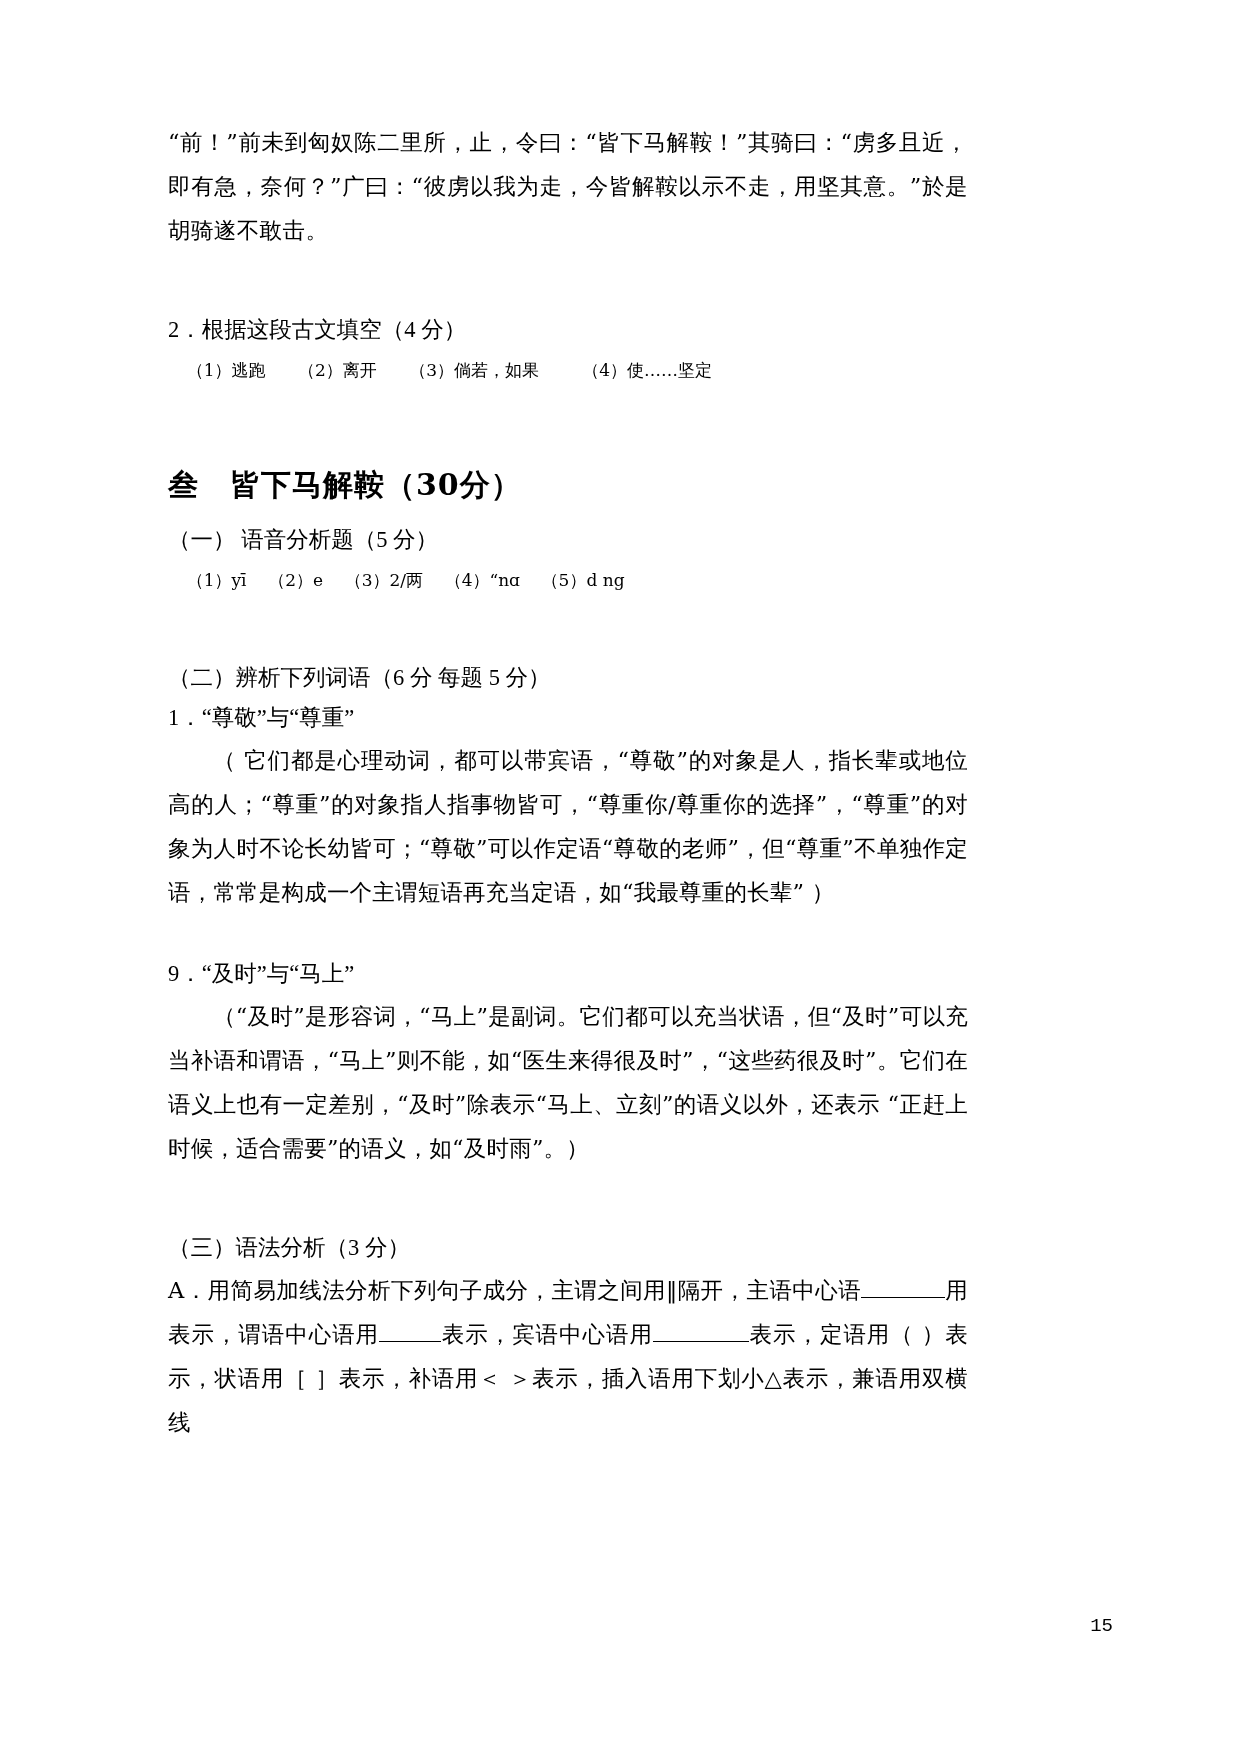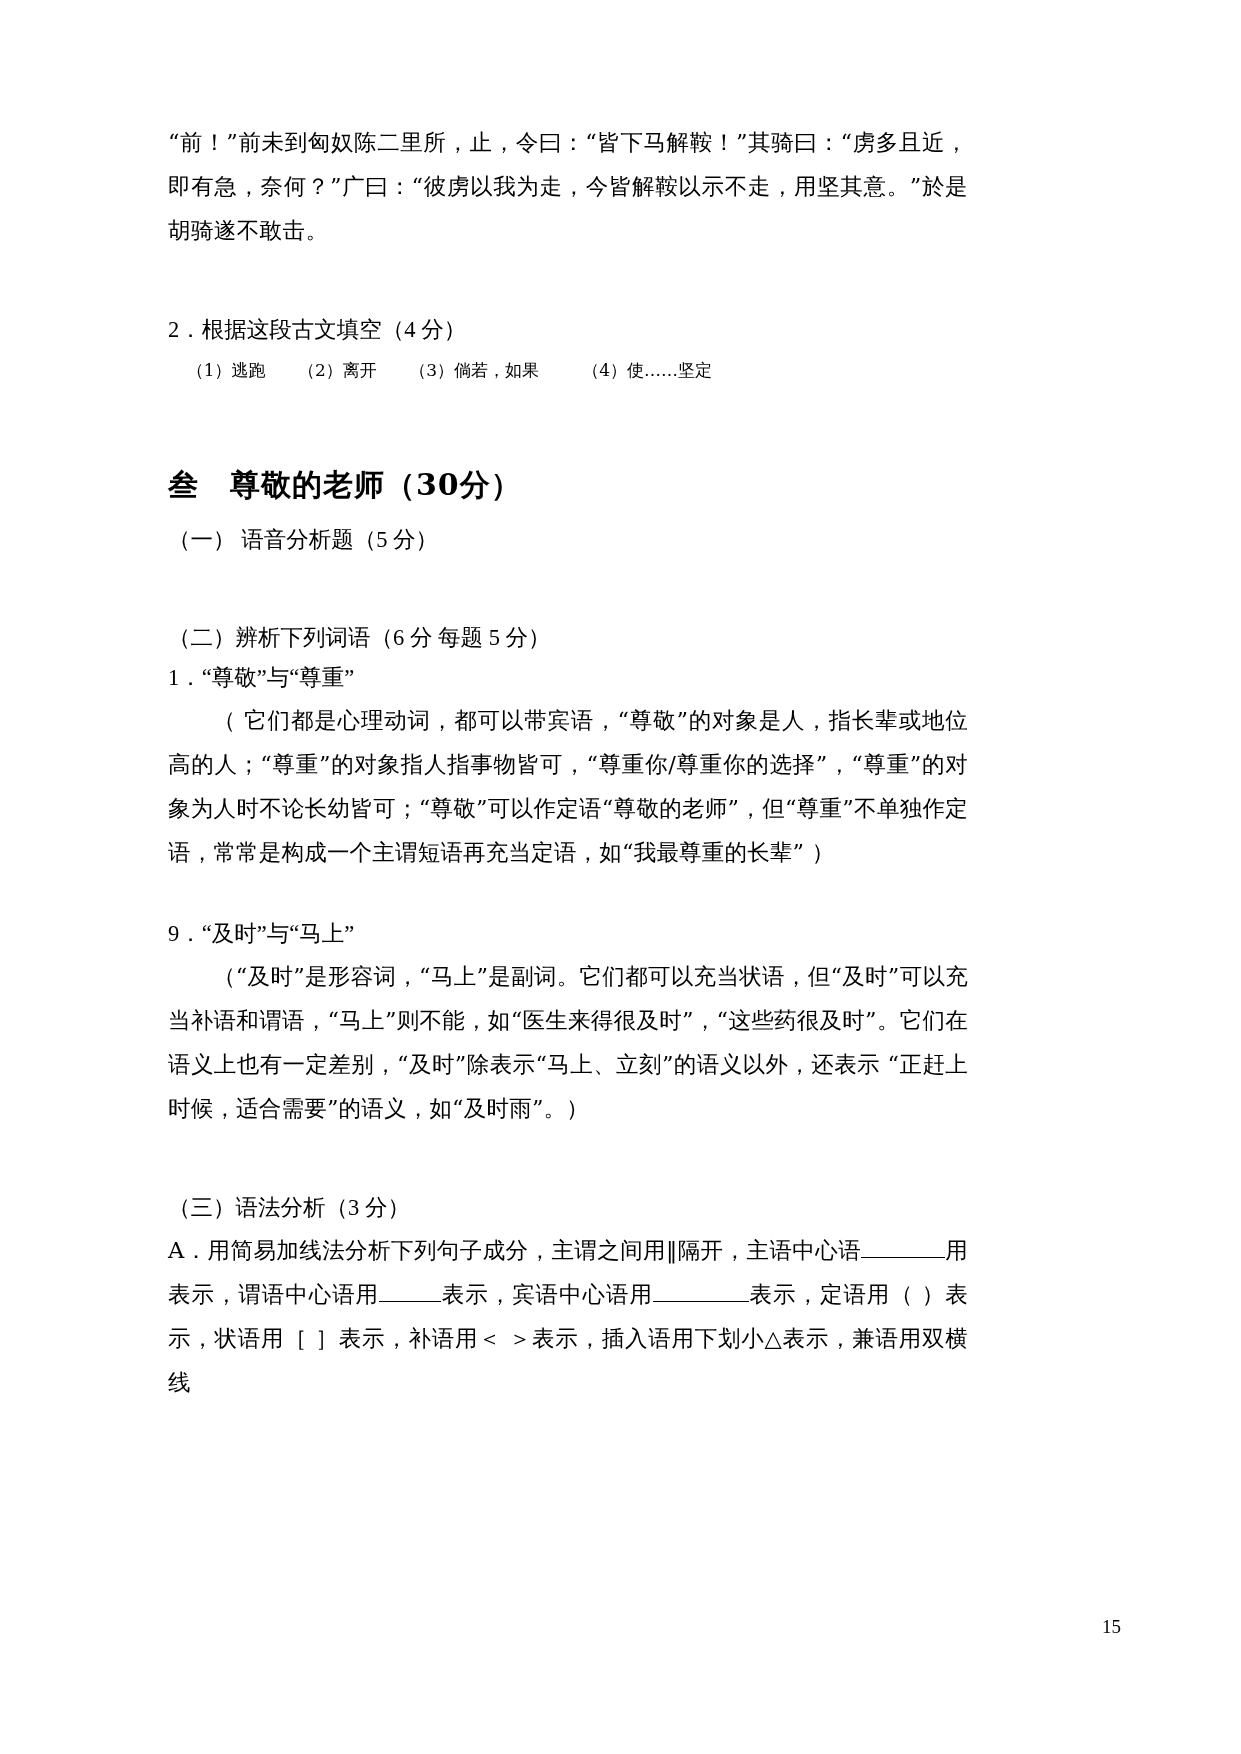--- a/index.html
+++ b/index.html
@@ -74,48 +74,49 @@
     display: inline-block;
     border-bottom: 1.5px solid #000;
     vertical-align: baseline;
   }
   .u-blank.w1 { width: 84px; }
   .u-blank.w2 { width: 62px; }
   .u-blank.w3 { width: 96px; }
 
   .page-number {
     position: absolute;
-    right: 120px;
+    right: 128px;
     bottom: 118px;
     font-size: 19px;
-    font-family: Liberation Serif, serif;
+    font-family: Liberation Mono, monospace;
     line-height: 1;
   }
 </style>
 </head>
 <body>
 
 <div class="page">
 
   <div class="content">
 
     <p class="para classical">“前！”前未到匈奴陈二里所，止，令曰：“皆下马解鞍！”其骑曰：“虏多且近，即有急，奈何？”广曰：“彼虏以我为走，今皆解鞍以示不走，用坚其意。”於是胡骑遂不敢击。</p>
 
     <div class="spacer-l"></div>
 
     <p class="q-line">2．根据这段古文填空（4 分）</p>
     <p class="sub-line indent1">（1）逃跑      （2）离开      （3）倘若，如果        （4）使……坚定</p>
 
     <div class="spacer-xl"></div>
 
-    <p class="section-title">叁　尊敬的老师（30分）</p>
+    <p class="section-title">叁　皆下马解鞍（30分）</p>
 
     <div class="spacer-xs"></div>
 
     <p class="q-line">（一） 语音分析题（5 分）</p>
+    <p class="sub-line indent1 pinyin">（1）yī    （2）e    （3）2/两    （4）“nɑ    （5）d ng</p>
 
     <div class="spacer-l"></div>
 
     <p class="q-line">（二）辨析下列词语（6 分 每题 5 分）</p>
     <p class="q-line">1．“尊敬”与“尊重”</p>
     <p class="para indent2">（ 它们都是心理动词，都可以带宾语，“尊敬”的对象是人，指长辈或地位高的人；“尊重”的对象指人指事物皆可，“尊重你/尊重你的选择”，“尊重”的对象为人时不论长幼皆可；“尊敬”可以作定语“尊敬的老师”，但“尊重”不单独作定语，常常是构成一个主谓短语再充当定语，如“我最尊重的长辈” ）</p>
 
     <div class="spacer-m"></div>
 
     <p class="q-line">9．“及时”与“马上”</p>

